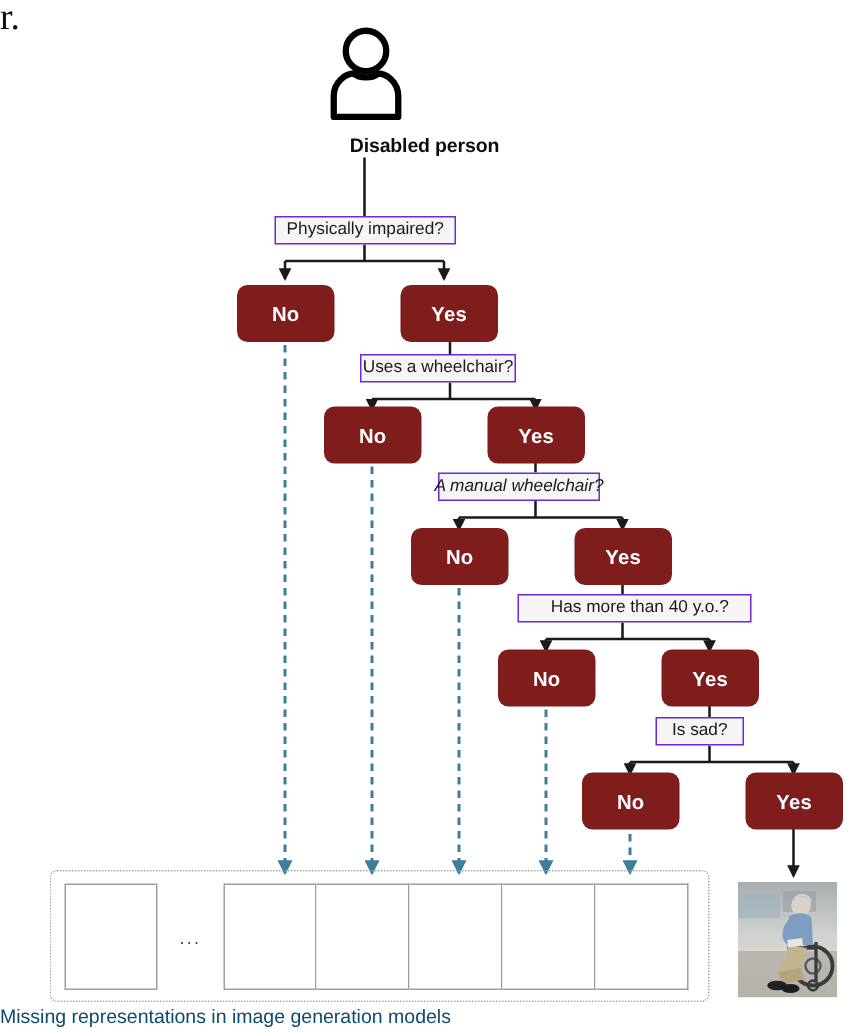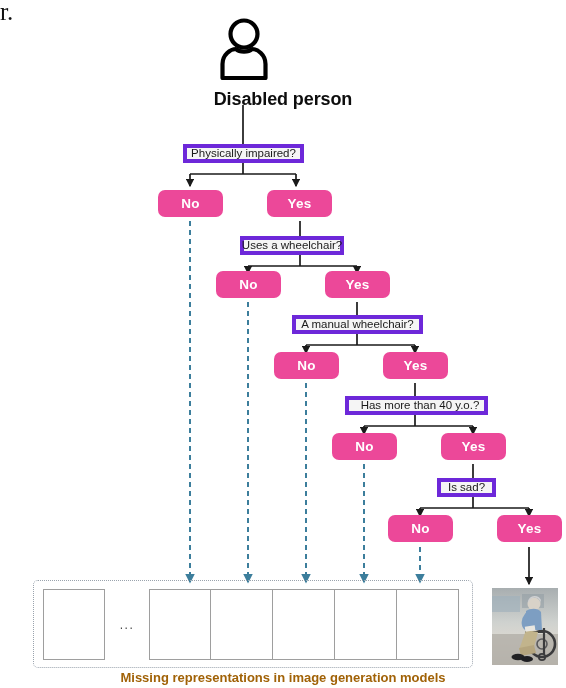--- a/index.html
+++ b/index.html
@@ -35,54 +35,54 @@
   
   .person-icon {
     position: absolute;
     left: 216px; top: 18px;
     width: 56px; height: 62px;
   }
   .root-label {
     position: absolute;
     left: 0; right: 0; top: 89px;
     text-align: center;
-    font-size: 18px;
+    font-size: 13px;
     font-weight: bold;
     color: #0d0d0d;
     letter-spacing: -0.1px;
   }
 
   
   .qnode {
     position: absolute;
     background: #f5f5f5;
-    border: 4px solid #6d28d9;
+    border: 1px solid #6d28d9;
     color: #1a1a1a;
     font-size: 11.5px;
     line-height: 1;
     height: 19px;
     display: flex;
     align-items: center;
     justify-content: center;
     padding: 0 5px;
     white-space: nowrap;
   }
 
   
   .pill {
     position: absolute;
-    background: #ec4899;
+    background: #7f1d1d;
     border-radius: 7px;
     color: #ffffff;
     font-size: 13.5px;
     font-weight: bold;
     display: flex;
     align-items: center;
     justify-content: center;
-    height: 27px;
+    height: 38px;
     letter-spacing: 0.2px;
   }
 
   
   .missing-box {
     position: absolute;
     left: 33px; top: 580px;
     width: 440px; height: 88px;
     border: 1px dotted #9aa3ad;
     border-radius: 5px;
@@ -105,24 +105,23 @@
     display: flex;
     align-items: center;
     justify-content: center;
     font-size: 12px;
     color: #444;
     letter-spacing: 1.5px;
   }
   .missing-caption {
     position: absolute;
     left: 0; right: 0; top: 670px;
-    text-align: center;
     font-size: 13px;
-    font-weight: bold;
-    color: #a16207;
+    font-weight: normal;
+    color: #0c4a6e;
   }
 
   
   .photo {
     position: absolute;
     left: 492px; top: 588px;
     width: 66px; height: 77px;
     overflow: hidden;
     border: 0;
   }
@@ -195,22 +194,22 @@
       <path d="M190,221 V582" marker-end="url(#arb)"></path>
       <path d="M248,302 V582" marker-end="url(#arb)"></path>
       <path d="M306,383 V582" marker-end="url(#arb)"></path>
       <path d="M364,464 V582" marker-end="url(#arb)"></path>
       <path d="M420,547 V582" marker-end="url(#arb)"></path>
     </g>
   </svg>
 
   <div class="qnode" style="left:183px; top:144px; width:121px;">Physically impaired?</div>
   <div class="qnode" style="left:240px; top:236px; width:104px;">Uses a wheelchair?</div>
-  <div class="qnode" style="left:292px; top:315px; width:131px;">A manual wheelchair?</div>
-  <div class="qnode" style="left:345px; top:396px; width:143px;padding-left:12px;">Has more than 40 y.o.?</div>
+  <div class="qnode" style="left:292px; top:315px; width:108px;font-style:italic;">A manual wheelchair?</div>
+  <div class="qnode" style="left:345px; top:396px; width:156px;padding-left:12px;">Has more than 40 y.o.?</div>
   <div class="qnode" style="left:437px; top:478px; width:59px;">Is sad?</div>
 
   <div class="pill" style="left:158px; top:190px; width:65px;">No</div>
   <div class="pill" style="left:267px; top:190px; width:65px;">Yes</div>
 
   <div class="pill" style="left:216px; top:271px; width:65px;">No</div>
   <div class="pill" style="left:325px; top:271px; width:65px;">Yes</div>
 
   <div class="pill" style="left:274px; top:352px; width:65px;">No</div>
   <div class="pill" style="left:383px; top:352px; width:65px;">Yes</div>

